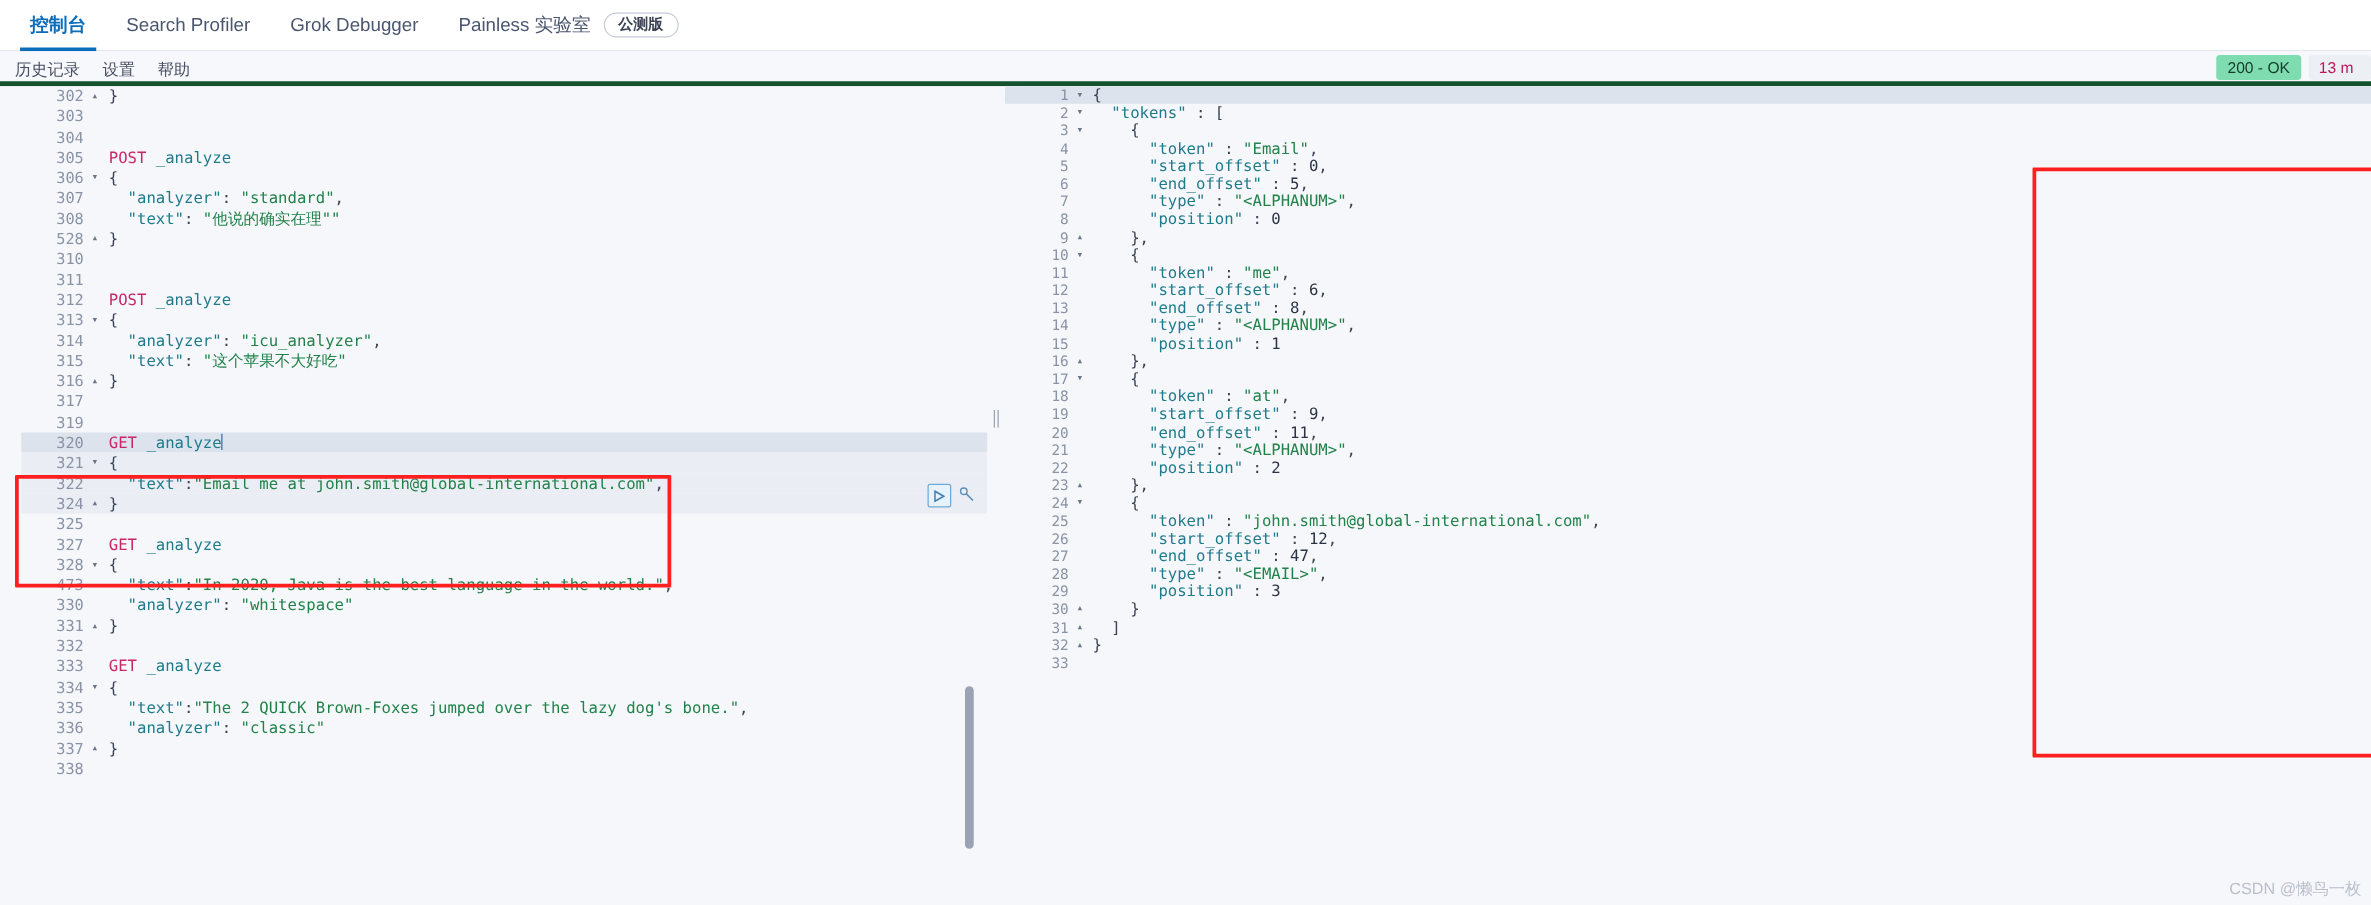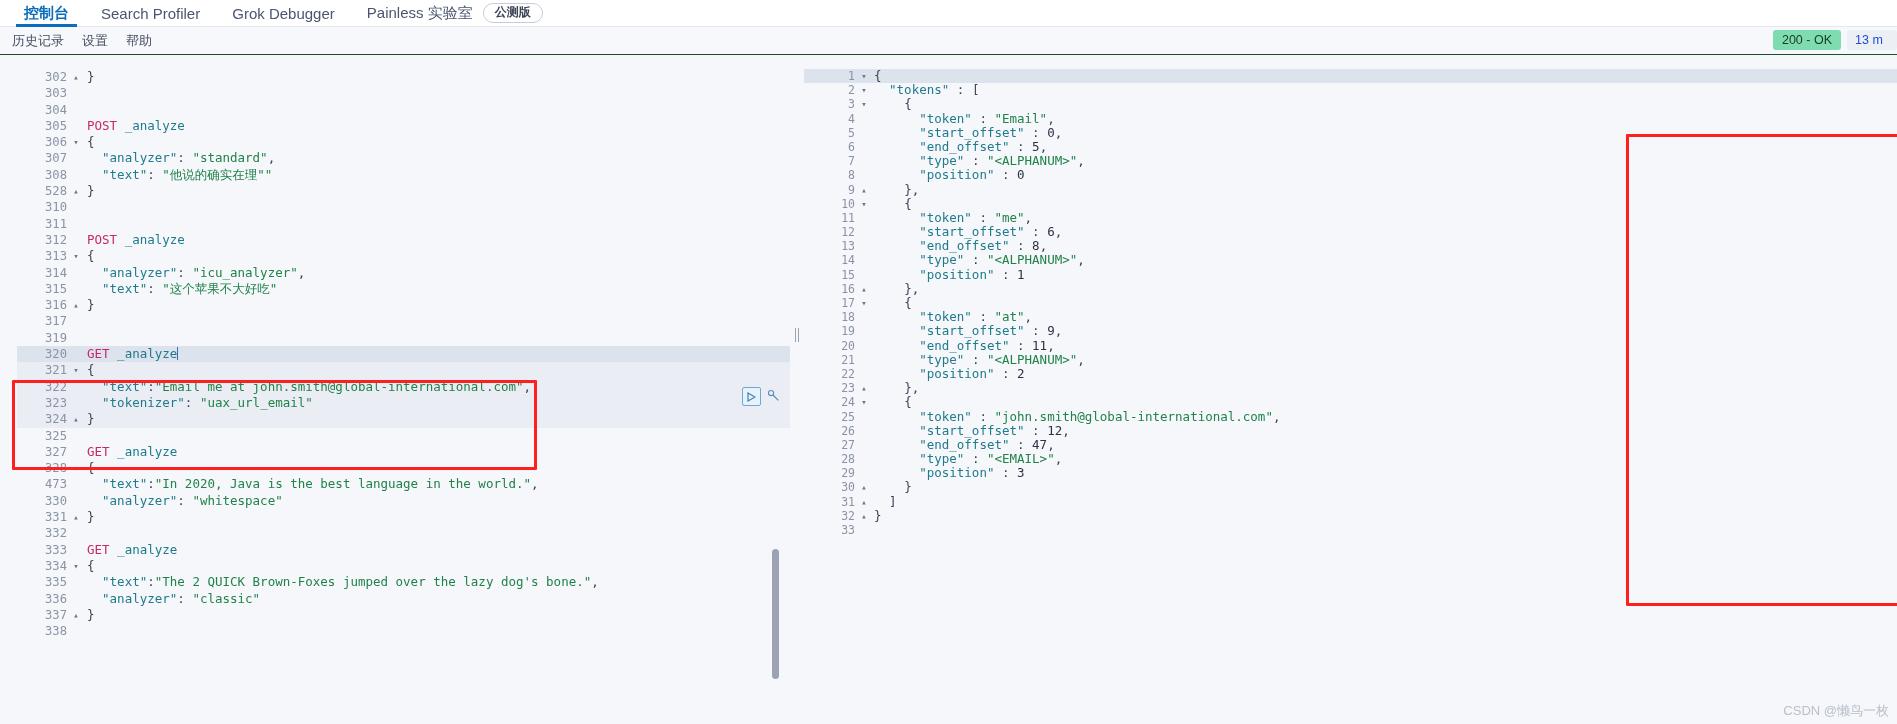--- a/index.html
+++ b/index.html
@@ -6,21 +6,21 @@
     margin: 0; padding: 0;
     width: 1897px; height: 724px;
     background: #ffffff;
     font-family: "Liberation Sans", sans-serif;
     overflow: hidden;
   }
   .app { position: relative; width: 1897px; height: 724px; background: #f5f7fa; }
 
   
   .tabbar {
-    height: 27px;
+    height: 41px;
     background: #ffffff;
     border-bottom: 1px solid #e3e6ec;
     display: flex;
     align-items: stretch;
     padding-left: 8px;
     box-sizing: border-box;
   }
   .tab {
     display: flex;
     align-items: center;
@@ -47,23 +47,23 @@
     font-weight: 700;
     color: #3b4256;
     background: #ffffff;
     line-height: 1.1;
   }
 
   
   .subbar {
     height: 28px;
     background: #f7f8fb;
-    border-bottom: 1px solid #14532d;
-    display: flex;
-    align-items: center;
+    border-bottom: 4px solid #14532d;
+    display: flex;
+    align-items: flex-end;
     padding-left: 12px;
     box-sizing: border-box;
     position: relative;
   }
   .subitem {
     font-size: 13px;
     color: #474f63;
     margin-right: 18px;
     cursor: pointer;
   }
@@ -75,21 +75,21 @@
   .status-ok {
     background: #7fdcb0;
     color: #143b2a;
     font-size: 12.5px;
     padding: 3px 9px;
     border-radius: 3px;
     white-space: nowrap;
   }
   .status-time {
     background: #eceff4;
-    color: #1d4ed8;
+    color: #be185d;
     font-size: 12.5px;
     padding: 3px 6px 3px 8px;
     border-radius: 3px;
     white-space: nowrap;
     overflow: hidden;
     width: 36px;
   }
 
   
   .panes { position: absolute; top: 69px; left: 0; right: 0; bottom: 0; display: flex; }
@@ -280,21 +280,20 @@
           <div class="code-line"><span class="gutter">312</span><span class="fold"></span><span class="code-text"><span class="k-method">POST</span> <span class="k-url">_analyze</span></span></div>
           <div class="code-line"><span class="gutter">313</span><span class="fold">▾</span><span class="code-text"><span class="k-punc">{</span></span></div>
           <div class="code-line"><span class="gutter">314</span><span class="fold"></span><span class="code-text"><span class="k-punc"> </span><span class="k-punc"> </span><span class="k-key">"analyzer"</span><span class="k-punc">:</span><span class="k-punc"> </span><span class="k-str">"icu_analyzer"</span><span class="k-punc">,</span></span></div>
           <div class="code-line"><span class="gutter">315</span><span class="fold"></span><span class="code-text"><span class="k-punc"> </span><span class="k-punc"> </span><span class="k-key">"text"</span><span class="k-punc">:</span><span class="k-punc"> </span><span class="k-str">"这个苹果不大好吃"</span></span></div>
           <div class="code-line"><span class="gutter">316</span><span class="fold">▴</span><span class="code-text"><span class="k-punc">}</span></span></div>
           <div class="code-line"><span class="gutter">317</span><span class="fold"></span><span class="code-text"></span></div>
           <div class="code-line"><span class="gutter">319</span><span class="fold"></span><span class="code-text"></span></div>
           <div class="code-line ln-highlight"><span class="gutter">320</span><span class="fold"></span><span class="code-text"><span class="k-method">GET</span> <span class="k-url">_analyze</span><span class="caret"></span></span></div>
           <div class="code-line ln-soft"><span class="gutter">321</span><span class="fold">▾</span><span class="code-text"><span class="k-punc">{</span></span></div>
           <div class="code-line ln-soft"><span class="gutter">322</span><span class="fold"></span><span class="code-text"><span class="k-punc"> </span><span class="k-punc"> </span><span class="k-key">"text"</span><span class="k-punc">:</span><span class="k-str">"Email me at john.smith@global-international.com"</span><span class="k-punc">,</span></span></div>
-          <div class="code-line ln-soft"><span class="gutter">323</span><span class="fold"></span><span class="code-text"><span class="k-punc"> </span><span class="k-punc"> </span><span class="k-key">"tokenizer"</span><span class="k-punc">:</span><span class="k-punc"> </span><span class="k-str">"uax_url_email"</span></span></div>
           <div class="code-line ln-soft"><span class="gutter">324</span><span class="fold">▴</span><span class="code-text"><span class="k-punc">}</span></span></div>
           <div class="code-line"><span class="gutter">325</span><span class="fold"></span><span class="code-text"></span></div>
           <div class="code-line"><span class="gutter">327</span><span class="fold"></span><span class="code-text"><span class="k-method">GET</span> <span class="k-url">_analyze</span></span></div>
           <div class="code-line"><span class="gutter">328</span><span class="fold">▾</span><span class="code-text"><span class="k-punc">{</span></span></div>
           <div class="code-line"><span class="gutter">473</span><span class="fold"></span><span class="code-text"><span class="k-punc"> </span><span class="k-punc"> </span><span class="k-key">"text"</span><span class="k-punc">:</span><span class="k-str">"In 2020, Java is the best language in the world."</span><span class="k-punc">,</span></span></div>
           <div class="code-line"><span class="gutter">330</span><span class="fold"></span><span class="code-text"><span class="k-punc"> </span><span class="k-punc"> </span><span class="k-key">"analyzer"</span><span class="k-punc">:</span><span class="k-punc"> </span><span class="k-str">"whitespace"</span></span></div>
           <div class="code-line"><span class="gutter">331</span><span class="fold">▴</span><span class="code-text"><span class="k-punc">}</span></span></div>
           <div class="code-line"><span class="gutter">332</span><span class="fold"></span><span class="code-text"></span></div>
           <div class="code-line"><span class="gutter">333</span><span class="fold"></span><span class="code-text"><span class="k-method">GET</span> <span class="k-url">_analyze</span></span></div>
           <div class="code-line"><span class="gutter">334</span><span class="fold">▾</span><span class="code-text"><span class="k-punc">{</span></span></div>

